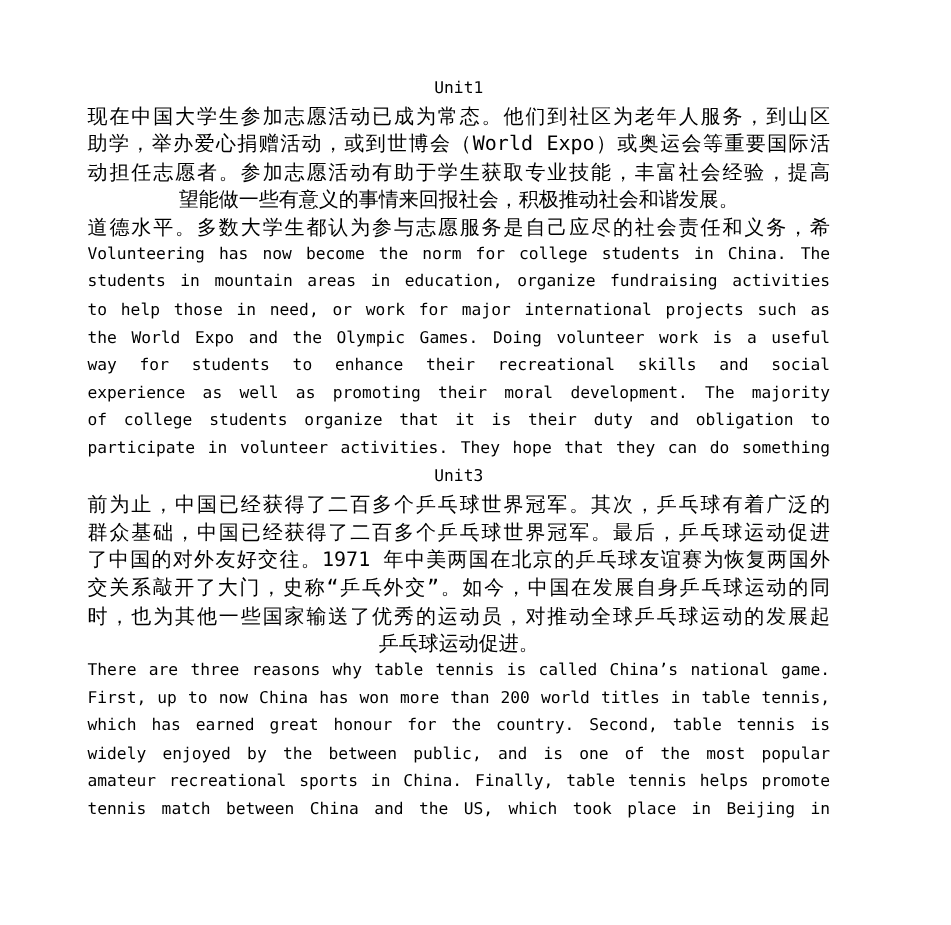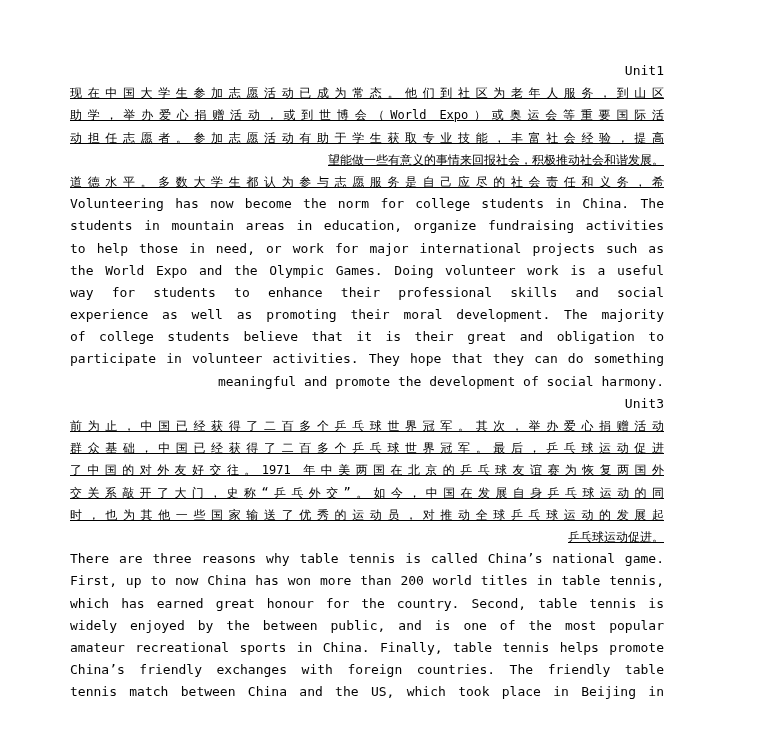--- a/index.html
+++ b/index.html
@@ -15,64 +15,62 @@
     left: 70px;
     top: 60px;
     width: 594px;
     color: #000000;
     font-family: "DejaVu Sans Mono", "Liberation Mono", monospace;
   }
   .line {
     height: 22.2px;
     line-height: 22.2px;
     white-space: nowrap;
-    text-align: right;
+    text-align: center;
   }
   
   .line.j {
     white-space: normal;
     text-align: justify;
     text-align-last: justify;
   }
-  .cn { font-size: 12px; text-decoration: underline; }
+  .cn { font-size: 16px; }
   .en { font-size: 13px; }
 </style>
 </head>
 <body>
 
 <div class="page">
 
   <div class="line en">Unit1</div>
 
   <div class="line cn j">现在中国大学生参加志愿活动已成为常态。他们到社区为老年人服务，到山区</div>
   <div class="line cn j">助学，举办爱心捐赠活动，或到世博会（World Expo）或奥运会等重要国际活</div>
   <div class="line cn j">动担任志愿者。参加志愿活动有助于学生获取专业技能，丰富社会经验，提高</div>
   <div class="line cn">望能做一些有意义的事情来回报社会，积极推动社会和谐发展。</div>
   <div class="line cn j">道德水平。多数大学生都认为参与志愿服务是自己应尽的社会责任和义务，希</div>
 
   <div class="line en j">Volunteering has now become the norm for college students in China. The</div>
   <div class="line en j">students in mountain areas in education, organize fundraising activities</div>
   <div class="line en j">to help those in need, or work for major international projects such as</div>
   <div class="line en j">the World Expo and the Olympic Games. Doing volunteer work is a useful</div>
-  <div class="line en j">way for students to enhance their professional skills and social</div>
+  <div class="line en j">way for students to enhance their recreational skills and social</div>
   <div class="line en j">experience as well as promoting their moral development. The majority</div>
-  <div class="line en j">of college students believe that it is their great and obligation to</div>
+  <div class="line en j">of college students organize that it is their duty and obligation to</div>
   <div class="line en j">participate in volunteer activities. They hope that they can do something</div>
-  <div class="line en">meaningful and promote the development of social harmony.</div>
 
   <div class="line en">Unit3</div>
 
-  <div class="line cn j">前为止，中国已经获得了二百多个乒乓球世界冠军。其次，举办爱心捐赠活动</div>
+  <div class="line cn j">前为止，中国已经获得了二百多个乒乓球世界冠军。其次，乒乓球有着广泛的</div>
   <div class="line cn j">群众基础，中国已经获得了二百多个乒乓球世界冠军。最后，乒乓球运动促进</div>
   <div class="line cn j">了中国的对外友好交往。1971 年中美两国在北京的乒乓球友谊赛为恢复两国外</div>
   <div class="line cn j">交关系敲开了大门，史称“乒乓外交”。如今，中国在发展自身乒乓球运动的同</div>
   <div class="line cn j">时，也为其他一些国家输送了优秀的运动员，对推动全球乒乓球运动的发展起</div>
   <div class="line cn">乒乓球运动促进。</div>
 
   <div class="line en j">There are three reasons why table tennis is called China’s national game.</div>
   <div class="line en j">First, up to now China has won more than 200 world titles in table tennis,</div>
   <div class="line en j">which has earned great honour for the country. Second, table tennis is</div>
   <div class="line en j">widely enjoyed by the between public, and is one of the most popular</div>
   <div class="line en j">amateur recreational sports in China. Finally, table tennis helps promote</div>
-  <div class="line en j">China’s friendly exchanges with foreign countries. The friendly table</div>
   <div class="line en j">tennis match between China and the US, which took place in Beijing in</div>
 
 </div>
 
 </body></html>

